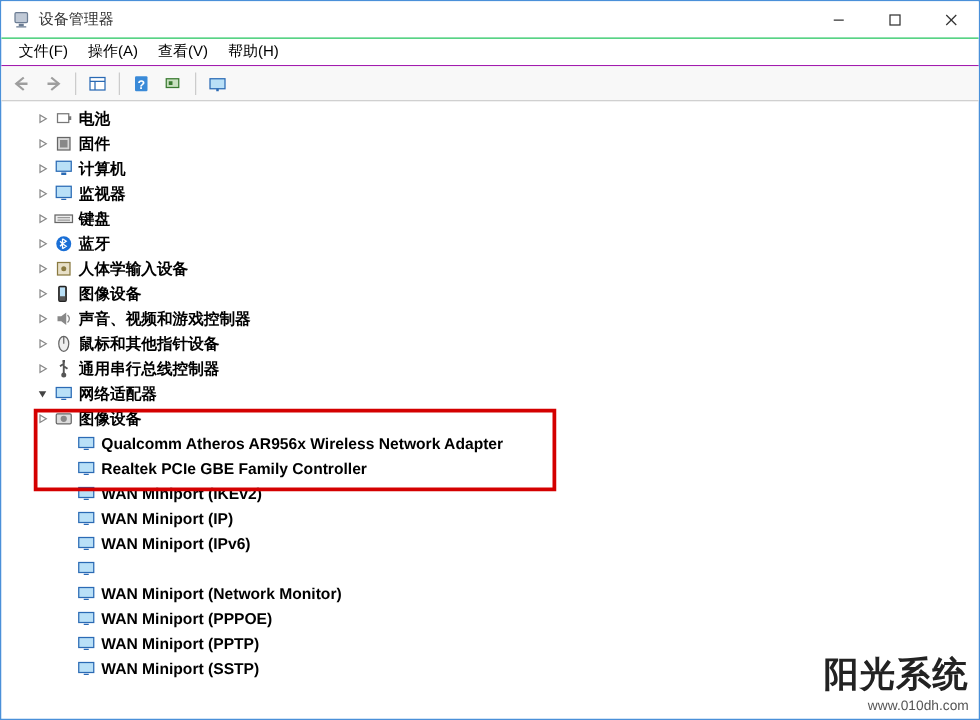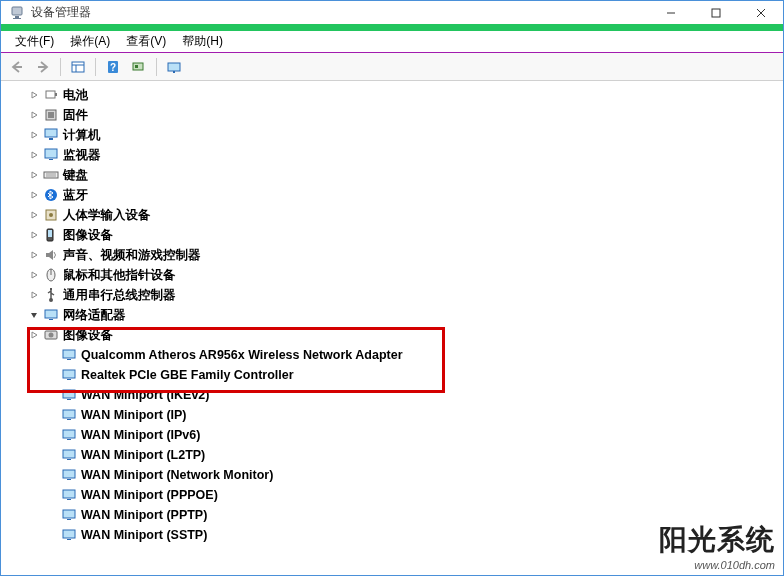--- a/index.html
+++ b/index.html
@@ -12,21 +12,21 @@
   overflow: hidden;
   border: 1px solid #4a90d9;
   position: relative;
 }
 .titlebar {
   height: 30px;
   background: #fff;
   display: flex;
   align-items: center;
   padding: 0 0 0 8px;
-  border-bottom: 7px solid #22c55e;
+  border-bottom: 1px solid #22c55e;
 }
 .titlebar .app-icon {
   width: 16px; height: 16px;
   margin-right: 6px;
   display: inline-flex; align-items: center; justify-content: center;
 }
 .titlebar .title { flex: 1; font-size: 12px; color: #333; }
 .win-btns { display: flex; }
 .win-btn {
   width: 45px; height: 30px;
@@ -100,21 +100,20 @@
 }
 .watermark .big {
   font-size: 28px;
   font-weight: bold;
   color: #222;
   letter-spacing: 1px;
 }
 .watermark .url {
   font-size: 11px;
   color: #555;
-  font-style: italic;
 }
 svg { display: block; }
 </style>
 </head>
 <body>
 
 <div class="titlebar">
   <span class="app-icon">
     <svg width="14" height="14" viewBox="0 0 14 14">
         <rect x="2" y="1" width="10" height="8" rx="1" fill="#c0c9d6" stroke="#6b7c93"></rect>
@@ -423,21 +422,20 @@
       </span>
       <span>WAN Miniport (IPv6)</span>
     </div>
     <div class="node" style="padding-left:56px">
       <span class="icon">
         <svg width="16" height="16" viewBox="0 0 16 16">
           <rect x="2" y="3" width="12" height="8" fill="#b9e0f7" stroke="#2a6ab4"></rect>
           <rect x="6" y="12" width="4" height="1" fill="#2a6ab4"></rect>
         </svg>
       </span>
-      <span>WAN Miniport (L2TP)</span>
     </div>
     <div class="node" style="padding-left:56px">
       <span class="icon">
         <svg width="16" height="16" viewBox="0 0 16 16">
           <rect x="2" y="3" width="12" height="8" fill="#b9e0f7" stroke="#2a6ab4"></rect>
           <rect x="6" y="12" width="4" height="1" fill="#2a6ab4"></rect>
         </svg>
       </span>
       <span>WAN Miniport (Network Monitor)</span>
     </div>

